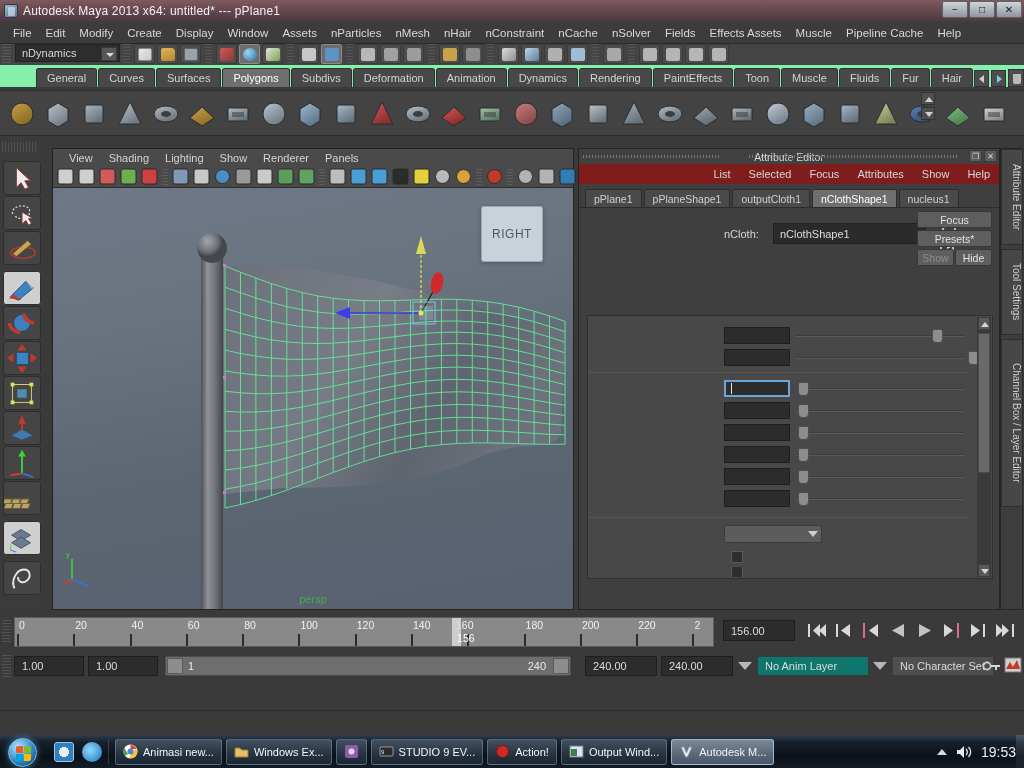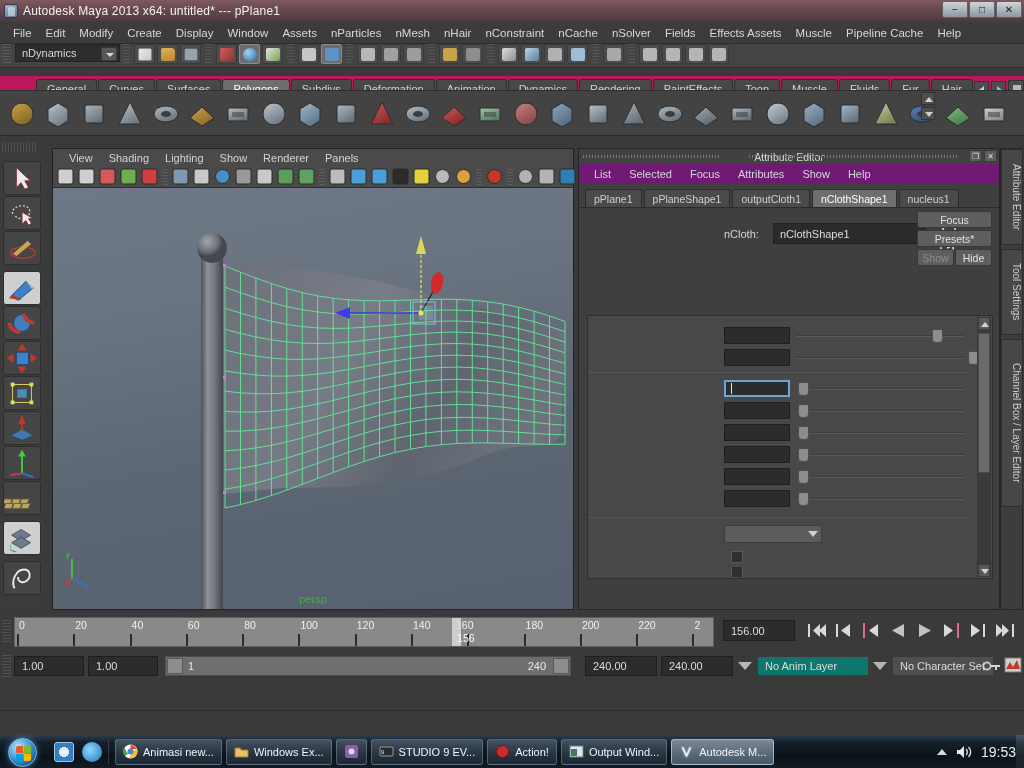--- a/index.html
+++ b/index.html
@@ -41,22 +41,22 @@
   .menuset .arw:after{content:"";position:absolute;left:4px;top:5px;border-left:4px solid transparent;
     border-right:4px solid transparent;border-top:4px solid #d9d9d9;}
   .sep{ width:7px;height:20px;margin:0 3px; flex:0 0 auto;
     background:repeating-linear-gradient(180deg,#666 0 1px,transparent 1px 3px);opacity:.5;}
   .sbtn{ width:21px;height:20px;margin:0 1px;border:1px solid #3a3a3a;border-radius:2px;
     background:#4c4c4c; position:relative; flex:0 0 auto; overflow:hidden;}
   .sbtn.on{ background:#6d6d6d; border-color:#8a8a8a;}
   .sbtn i{ position:absolute;left:3px;top:3px;width:14px;height:13px;border-radius:2px;display:block;}
 
   
-  .shelftabs{ position:absolute; left:0; top:76px; width:1024px; height:22px;
-    background:#be185d; display:flex; align-items:flex-end; padding-left:36px; }
+  .shelftabs{ position:absolute; left:0; top:65px; width:1024px; height:22px;
+    background:#86efac; display:flex; align-items:flex-end; padding-left:36px; }
   .stab{ height:19px; padding:0 10px; font-size:11px; color:#d2d2d2;
     background:#484848; border:1px solid #2f2f2f; border-bottom:none;
     border-radius:3px 3px 0 0; display:flex;align-items:center; margin-right:1px; white-space:nowrap;}
   .stab.active{ background:#6e6e6e; color:#ffffff;}
   .shelf-nav{ margin-left:auto; display:flex; align-items:center; gap:2px; padding-right:4px;}
   .navbtn{ width:15px;height:17px;background:#4d4d4d;border:1px solid #333;position:relative;}
   .navbtn:after{content:"";position:absolute;top:4px;}
   .navbtn.left:after{ left:4px;border-top:4px solid transparent;border-bottom:4px solid transparent;border-right:5px solid #cfcfcf;}
   .navbtn.right:after{ left:5px;border-top:4px solid transparent;border-bottom:4px solid transparent;border-left:5px solid #86c5e8;}
   .trashbtn{ width:16px;height:18px;background:#4d4d4d;border:1px solid #333;position:relative;}
@@ -107,21 +107,21 @@
   
   .ae{ position:absolute; left:578px; top:148px; width:422px; height:462px;
     background:#3f3f3f; border:1px solid #252525;}
   .ae-title{ height:15px; background:#414141; display:flex;align-items:center;justify-content:center;
     position:relative; color:#d8d8d8; font-size:10.5px;}
   .ae-title .dots{ position:absolute; top:6px; height:3px;
     background:repeating-linear-gradient(90deg,#777 0 1px,transparent 1px 3px);}
   .ae-title .btns{ position:absolute; right:2px; top:1px; display:flex; gap:2px;}
   .ae-title .btns div{ width:13px;height:12px;background:#5d5d5d;border:1px solid #3b3b3b;
     font-size:8px;color:#ddd;display:flex;align-items:center;justify-content:center;}
-  .ae-menubar{ height:20px; display:flex;align-items:center; padding-left:6px; background:#701a75;}
+  .ae-menubar{ height:20px; display:flex;align-items:center; padding-left:6px; background:#7f1d1d;justify-content:flex-end;}
   .ae-menubar .am{ color:#d6d6d6;font-size:11px;padding:0 9px;}
   .ae-tabs{ height:20px; display:flex; align-items:flex-end; padding-left:6px; margin-top:4px;
     border-bottom:1px solid #2b2b2b;}
   .aetab{ height:18px;padding:0 8px;font-size:10.5px;color:#d0d0d0;background:#4a4a4a;
     border:1px solid #2d2d2d;border-bottom:none;border-radius:2px 2px 0 0;display:flex;align-items:center;
     margin-right:2px;white-space:nowrap;}
   .aetab.active{ background:#6e6e6e;color:#fff;}
   .ncloth-row{ height:56px; position:relative; display:flex; align-items:center; }
   .ncloth-lbl{ position:absolute; left:145px; top:20px; color:#d5d5d5; font-size:11px;}
   .ncloth-fld{ position:absolute; left:194px; top:15px; width:153px;height:21px;background:#2b2b2b;
@@ -884,20 +884,21 @@
           <polygon points="368,48 363,66 373,66" fill="#d9d95a"></polygon>
           <line x1="368" y1="125" x2="290" y2="125" stroke="#3b3bd0" stroke-width="1.4"></line>
           <polygon points="282,125 297,119 297,131" fill="#3b3bf0"></polygon>
           <line x1="368" y1="125" x2="382" y2="100" stroke="#1a1a1a" stroke-width="1.2"></line>
           <ellipse cx="384" cy="95" rx="6" ry="11" fill="#d02a2a" transform="rotate(12 384 95)"></ellipse>
           <rect x="360" y="114" width="22" height="22" fill="none" stroke="#7fc4e8" stroke-width="1"></rect>
           <rect x="366" y="118" width="14" height="14" fill="#9fd4ee" opacity=".25"></rect>
           <circle cx="368" cy="125" r="2.5" fill="#e8e860"></circle>
         </g>
       </svg>
+      <div class="viewcube">RIGHT</div>
       <div class="persp-label">persp</div>
       <div class="axis-ind">
         <svg width="36" height="42" viewBox="0 0 36 42">
           <line x1="9" y1="30" x2="9" y2="10" stroke="#3ad43a" stroke-width="1.6"></line>
           <line x1="9" y1="30" x2="26" y2="38" stroke="#3b6ee0" stroke-width="1.6"></line>
           <line x1="9" y1="30" x2="1" y2="36" stroke="#d43a3a" stroke-width="1.6"></line>
           <text x="3" y="8" fill="#3ad43a" font-size="8" font-family="Liberation Sans, sans-serif">y</text>
         </svg>
       </div>
     </div>

